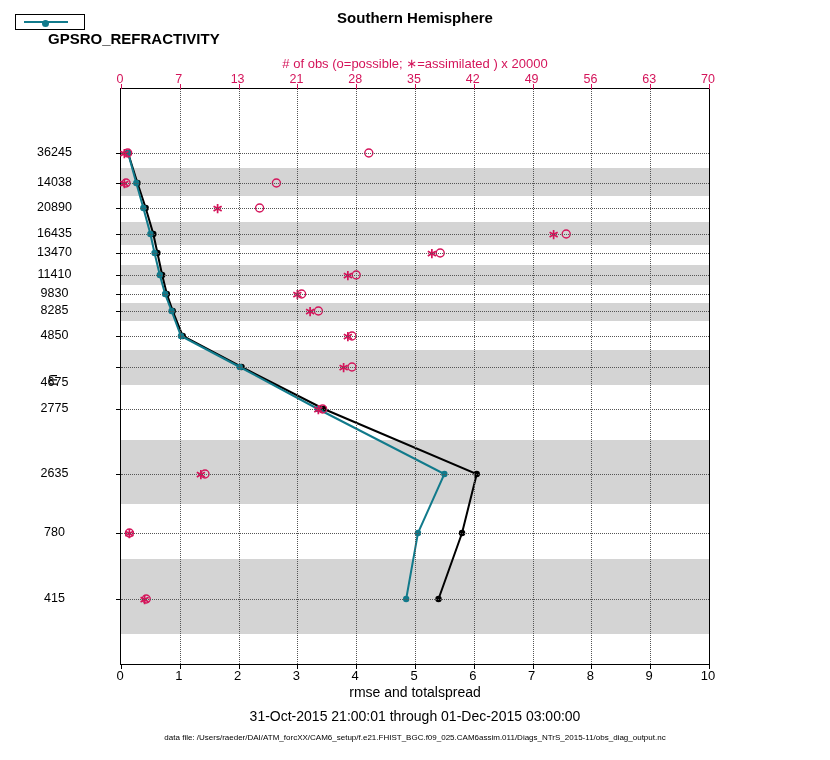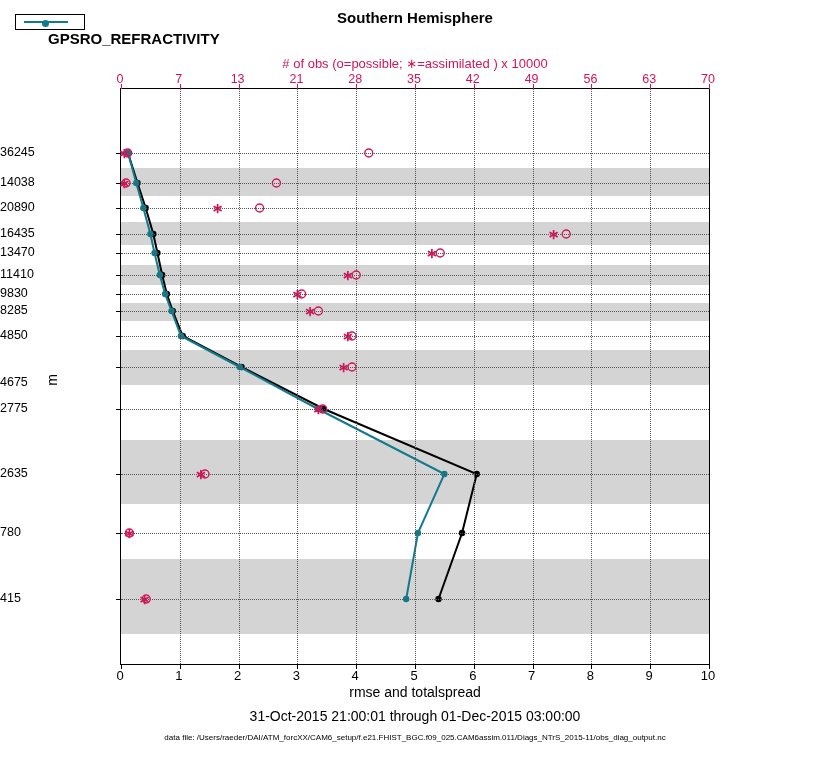--- a/index.html
+++ b/index.html
@@ -28,21 +28,21 @@
     position:absolute;
     left:120px;top:88px;width:590px;height:577px;
     border:1px solid #000;
     box-sizing:border-box;
     background:#ffffff;
   }
   .band{position:absolute;left:0;width:100%;background:#d4d4d4;}
   .hdot{position:absolute;left:0;width:100%;height:0;border-top:1px dotted #555;}
   .vdot{position:absolute;top:0;height:100%;width:0;border-left:1px dotted #555;}
   .ytick-label{
-    position:absolute;right:0;text-align:left;font-size:12.5px;
+    position:absolute;right:0;text-align:center;font-size:12.5px;
     transform:translateY(-50%);
     width:115px;padding-right:6px;box-sizing:border-box;
   }
   .xtick-bot{
     position:absolute;top:668px;font-size:13px;text-align:center;
     transform:translateX(-50%);
   }
   .xtick-top{
     position:absolute;top:72px;font-size:12.5px;color:#d4145a;text-align:center;
     transform:translateX(-50%);
@@ -79,21 +79,21 @@
   }
   .leg-line.teal::after{background:#117a8b;}
   .leg-txt{color:#1a1aa6;}
   svg{position:absolute;left:0;top:0;overflow:visible;}
 </style>
 </head>
 <body>
 
 <div class="title">Southern Hemisphere</div>
 <div class="title2">GPSRO_REFRACTIVITY</div>
-<div class="toptitle"># of obs (o=possible;  ∗=assimilated ) x 10000</div>
+<div class="toptitle"># of obs (o=possible;  ∗=assimilated ) x 20000</div>
 
 <div class="ylabel">m</div>
 
 <div id="plot">
     <div class="band" style="top: 470px; height: 75px; background: rgb(212, 212, 212);"></div>
     <div class="band" style="top: 351px; height: 64px; background: rgb(212, 212, 212);"></div>
     <div class="band" style="top: 261px; height: 35px; background: rgb(212, 212, 212);"></div>
     <div class="band" style="top: 214px; height: 18px; background: rgb(212, 212, 212);"></div>
     <div class="band" style="top: 176px; height: 20px; background: rgb(212, 212, 212);"></div>
     <div class="band" style="top: 133px; height: 23px; background: rgb(212, 212, 212);"></div>

